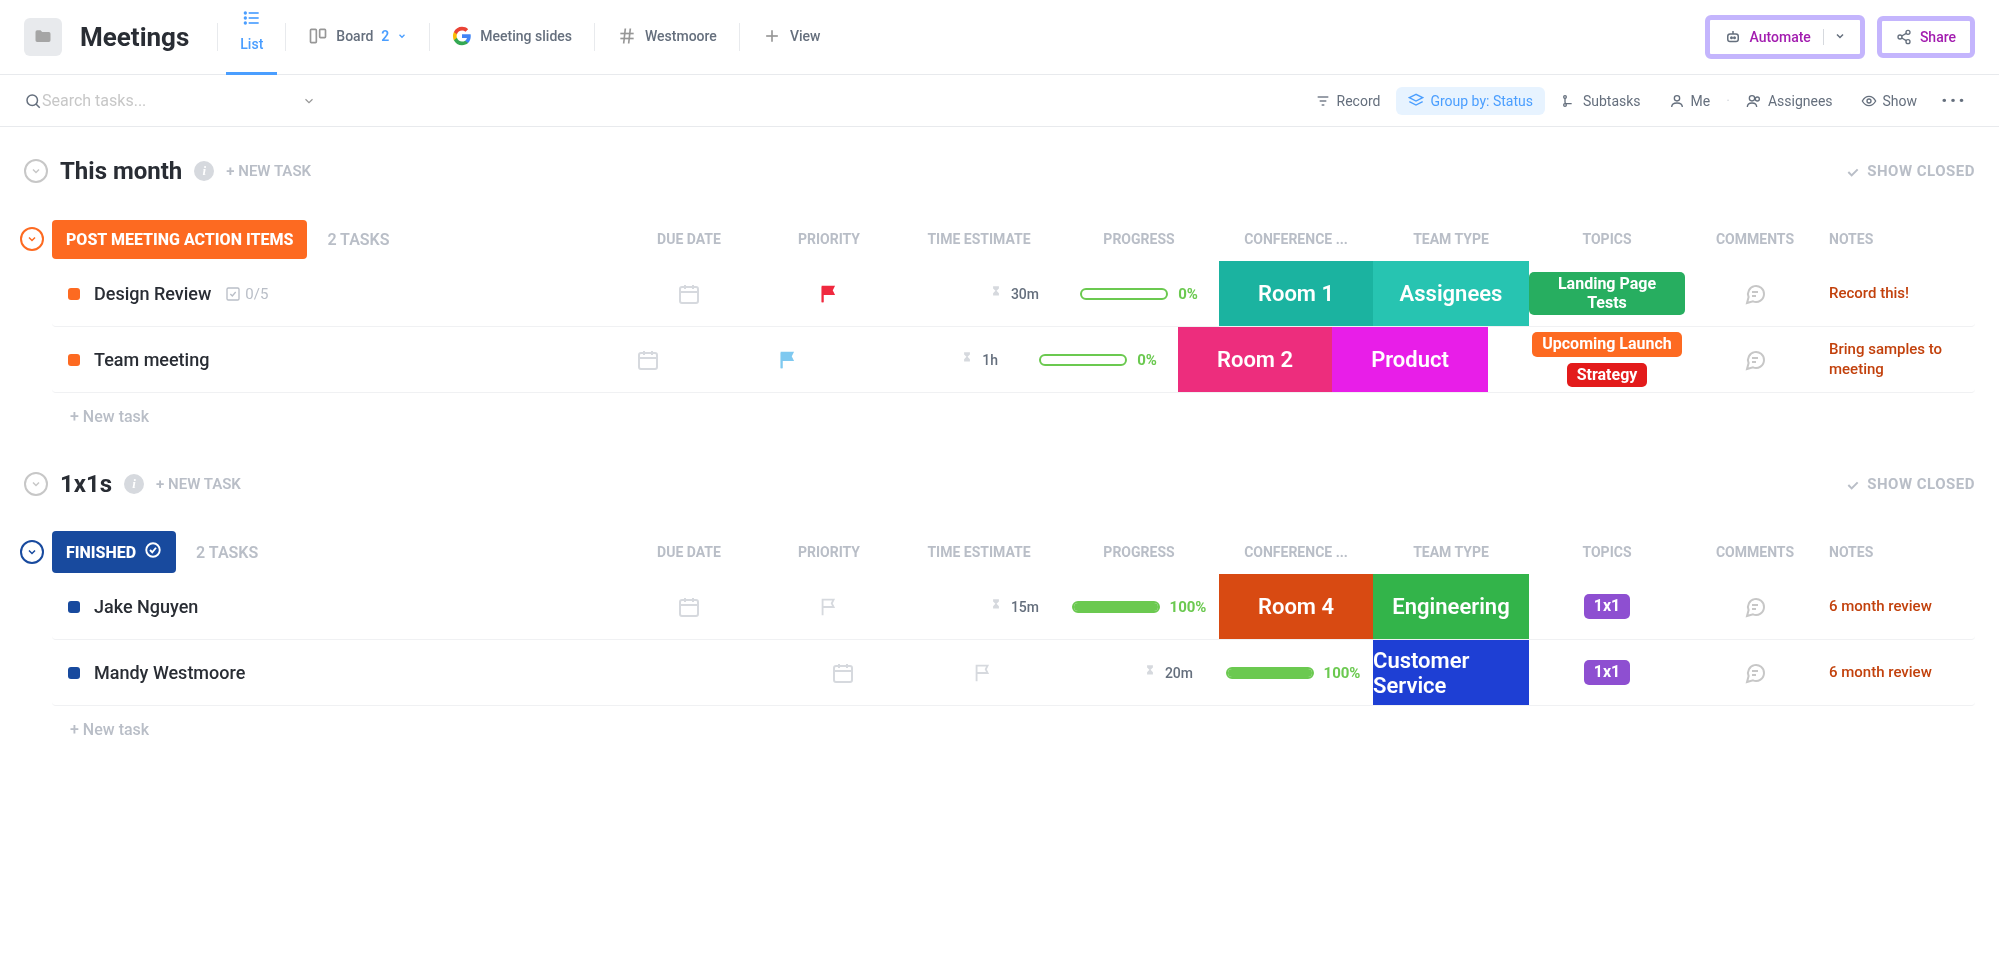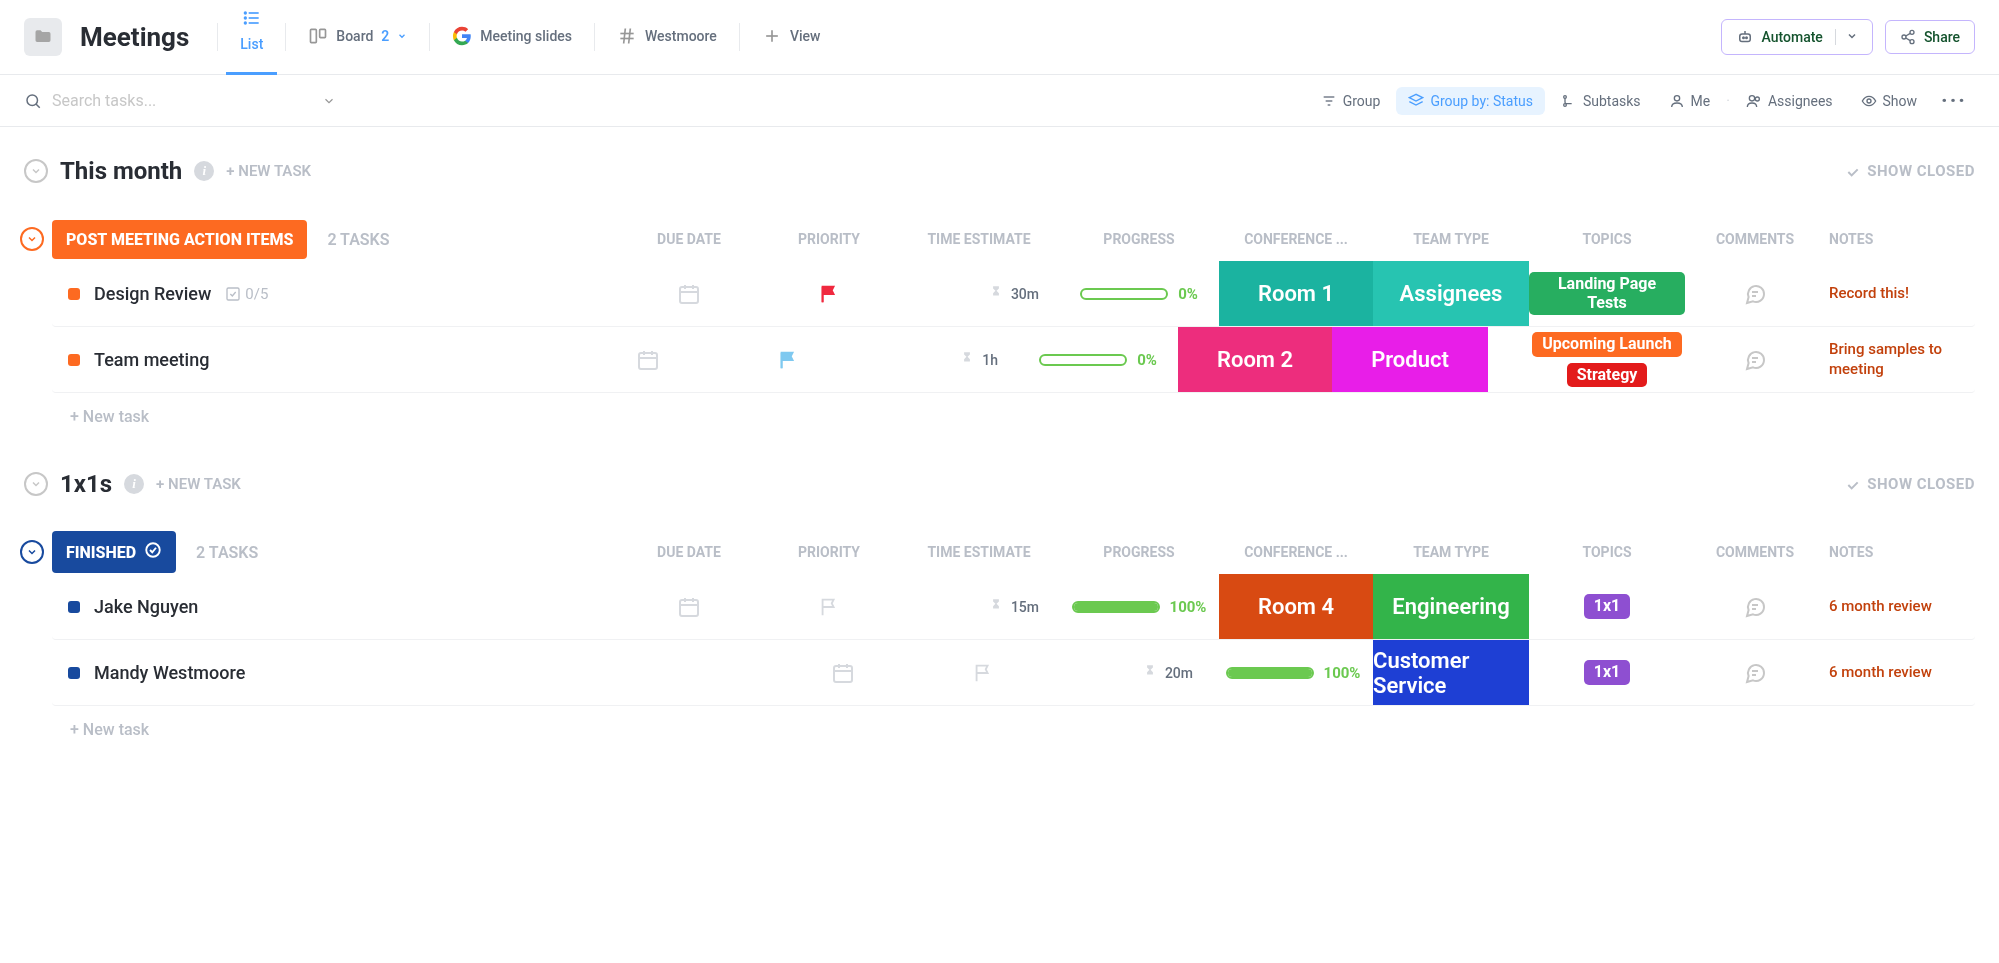--- a/index.html
+++ b/index.html
@@ -10,25 +10,25 @@
 .page-title { font-size: 26px; font-weight: 700; color: #292d34; margin-right: 20px; }
 .divider-v { width: 1px; height: 28px; background: #e8eaed; margin: 0 2px; }
 .tab { display: flex; align-items: center; gap: 8px; padding: 8px 14px; color: #656f7d; font-weight: 500; cursor: pointer; height: 75px; border-bottom: 3px solid transparent; }
 .tab.active { color: #4a9eff; border-bottom-color: #4a9eff; flex-direction: column; }
 .tab.active .tab-icon svg { stroke: #4a9eff; }
 .tab-icon { display: flex; align-items: center; }
 .tab-icon svg { width: 20px; height: 20px; stroke: #979797; fill: none; stroke-width: 2; }
 .tab .badge-num { color: #4a9eff; font-weight: 600; }
 .chev-d { width: 10px; height: 10px; }
 .hdr-right { margin-left: auto; display: flex; gap: 12px; align-items: center; }
-.btn-outline { display: flex; align-items: center; gap: 8px; border: 1px solid #c4b5fd; padding: 8px 14px; border-radius: 6px; color: #14532d; cursor: pointer; font-weight: 500; }
+.btn-outline { display: flex; align-items: center; gap: 8px; border: 5px solid #c4b5fd; padding: 8px 14px; border-radius: 6px; color: #a21caf; cursor: pointer; font-weight: 500; }
 .btn-outline .caret { border-left: 1px solid #d6d9de; padding-left: 10px; margin-left: 4px; }
 
 .toolbar { display: flex; align-items: center; padding: 10px 24px; border-bottom: 1px solid #e8eaed; height: 52px; }
-.search-wrap { display: flex; align-items: center; gap: 10px; color: #c7c7c7; }
+.search-wrap { display: flex; align-items: center; gap: 0; color: #c7c7c7; }
 .search-input { border: none; outline: none; font-size: 16px; width: 260px; color: #656f7d; }
 .search-input::placeholder { color: #c7c7c7; }
 .tb-right { margin-left: auto; display: flex; gap: 4px; align-items: center; }
 .tb-item { display: flex; align-items: center; gap: 6px; padding: 6px 12px; color: #656f7d; cursor: pointer; border-radius: 6px; }
 .tb-item.active { background: #e7f3ff; color: #4a9eff; }
 .tb-item svg { width: 16px; height: 16px; }
 .tb-dots { font-size: 22px; font-weight: 700; color: #656f7d; padding: 0 8px; letter-spacing: 2px; cursor: pointer; }
 
 .section-bar { display: flex; align-items: center; padding: 30px 24px 8px; gap: 12px; }
 .collapse-chev { width: 24px; height: 24px; border: 2px solid #c7c7c7; border-radius: 50%; display: flex; align-items: center; justify-content: center; cursor: pointer; }
@@ -196,21 +196,21 @@
         <polyline points="6 9 12 15 18 9"></polyline>
       </svg>
   </div>
   <div class="tb-right">
     <div class="tb-item">
       <svg viewBox="0 0 24 24" stroke="#656f7d" fill="none" stroke-width="2">
           <line x1="4" y1="6" x2="20" y2="6"></line>
           <line x1="7" y1="12" x2="17" y2="12"></line>
           <line x1="10" y1="18" x2="14" y2="18"></line>
         </svg>
-      <span>Group</span>
+      <span>Record</span>
     </div>
     <div class="tb-item active">
       <svg viewBox="0 0 24 24" stroke="#4a9eff" fill="none" stroke-width="2">
           <polygon points="12 2 2 7 12 12 22 7 12 2"></polygon>
           <polyline points="2 13 12 18 22 13"></polyline>
         </svg>
       <span>Group by: Status</span>
     </div>
     <div class="tb-item">
       <svg viewBox="0 0 24 24" stroke="#656f7d" fill="none" stroke-width="2">

